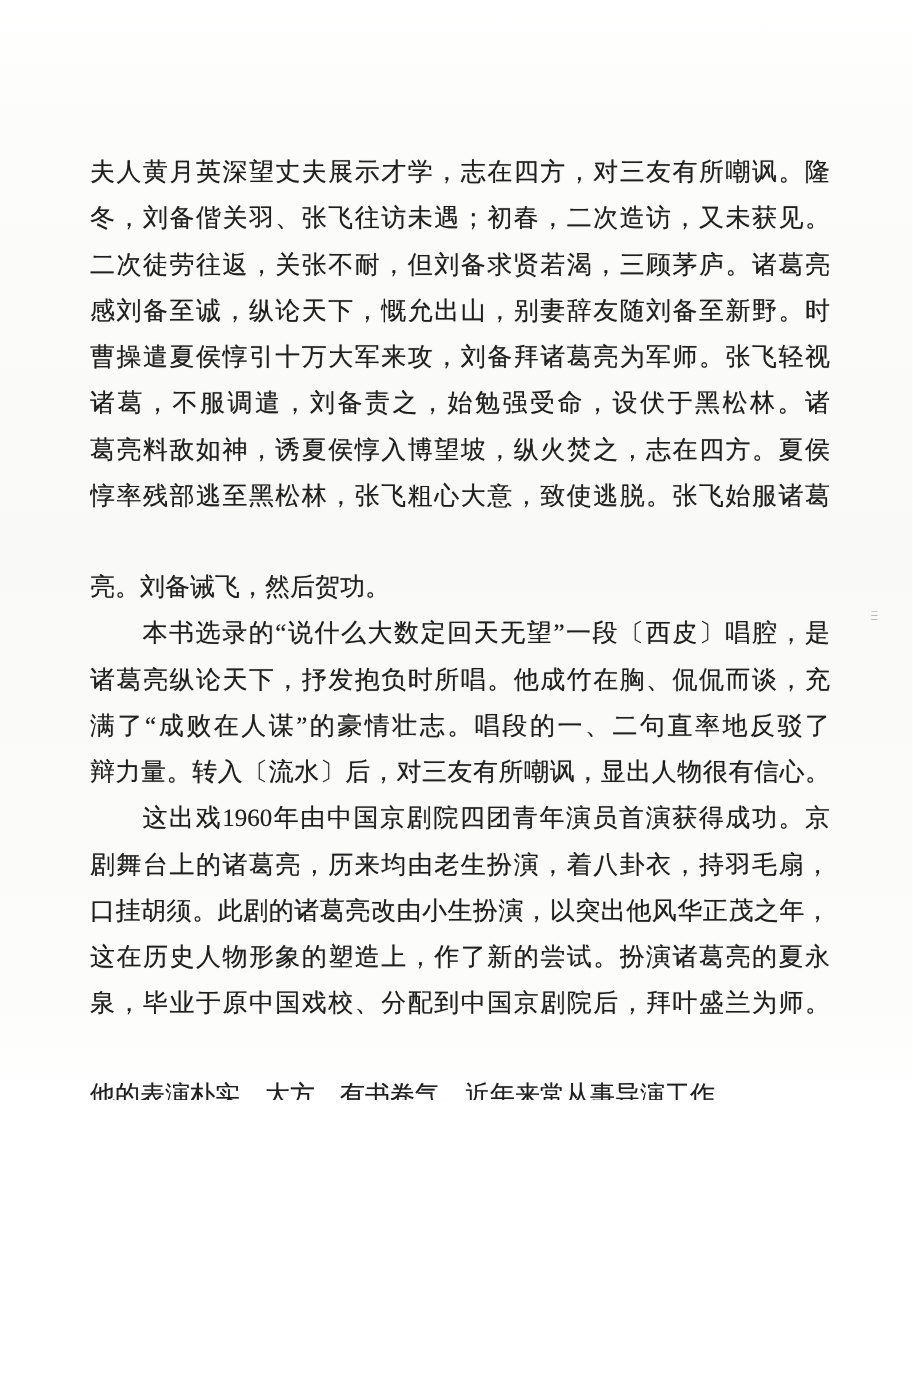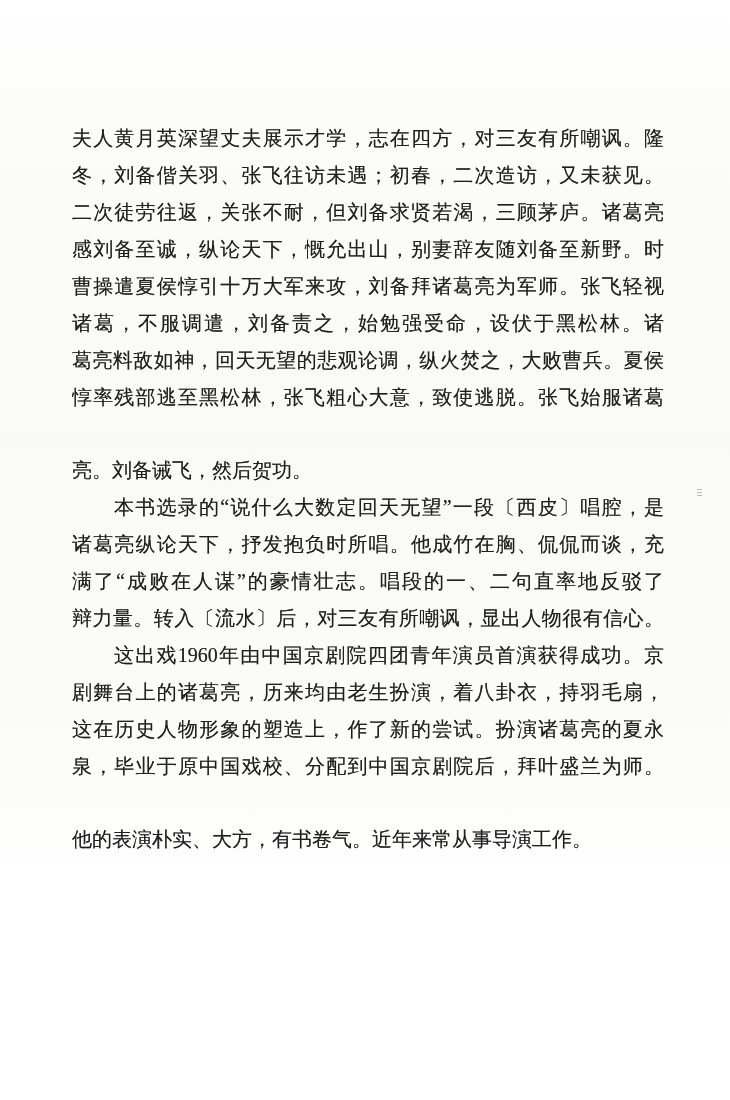--- a/index.html
+++ b/index.html
@@ -95,31 +95,32 @@
 <div class="page">
 
   <div class="text-column">
 
     <div class="line">夫人黄月英深望丈夫展示才学，志在四方，对三友有所嘲讽。隆</div>
     <div class="line">冬，刘备偕关羽、张飞往访未遇；初春，二次造访，又未获见。</div>
     <div class="line">二次徒劳往返，关张不耐，但刘备求贤若渴，三顾茅庐。诸葛亮</div>
     <div class="line">感刘备至诚，纵论天下，慨允出山，别妻辞友随刘备至新野。时</div>
     <div class="line">曹操遣夏侯惇引十万大军来攻，刘备拜诸葛亮为军师。张飞轻视</div>
     <div class="line">诸葛，不服调遣，刘备责之，始勉强受命，设伏于黑松林。诸</div>
-    <div class="line">葛亮料敌如神，回天无望的悲观论调，纵火焚之，大败曹兵。夏侯</div>
+    <div class="line">葛亮料敌如神，诱夏侯惇入博望坡，纵火焚之，志在四方。夏侯</div>
     <div class="line">惇率残部逃至黑松林，张飞粗心大意，致使逃脱。张飞始服诸葛</div>
     <div class="line short">亮。刘备诫飞，然后贺功。</div>
 
     <div class="line indent">本书选录的“说什么大数定回天无望”一段〔西皮〕唱腔，是</div>
     <div class="line">诸葛亮纵论天下，抒发抱负时所唱。他成竹在胸、侃侃而谈，充</div>
     <div class="line">满了“成败在人谋”的豪情壮志。唱段的一、二句直率地反驳了</div>
     <div class="line">辩力量。转入〔流水〕后，对三友有所嘲讽，显出人物很有信心。</div>
 
     <div class="line indent">这出戏1960年由中国京剧院四团青年演员首演获得成功。京</div>
     <div class="line">剧舞台上的诸葛亮，历来均由老生扮演，着八卦衣，持羽毛扇，</div>
+    <div class="line">口挂胡须。此剧的诸葛亮改由小生扮演，以突出他风华正茂之年，</div>
     <div class="line">这在历史人物形象的塑造上，作了新的尝试。扮演诸葛亮的夏永</div>
     <div class="line">泉，毕业于原中国戏校、分配到中国京剧院后，拜叶盛兰为师。</div>
     <div class="line short">他的表演朴实、大方，有书卷气。近年来常从事导演工作。</div>
   </div>
 
   <div class="page-number">• 425 •</div>
 
   <div class="artifact a1"></div>
   <div class="artifact a2"></div>
   <div class="artifact a3"></div>

